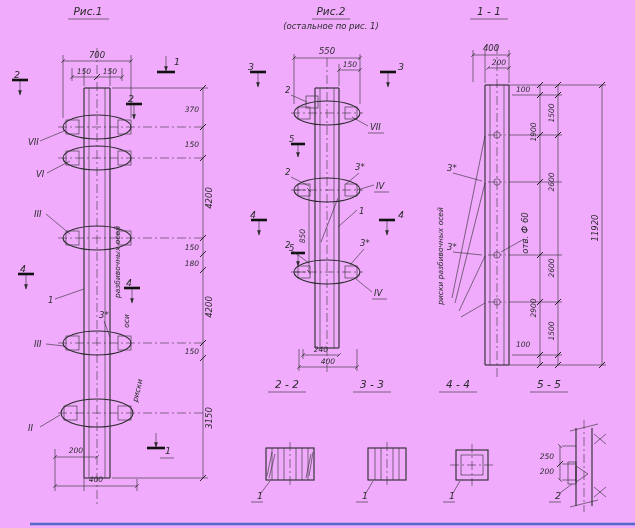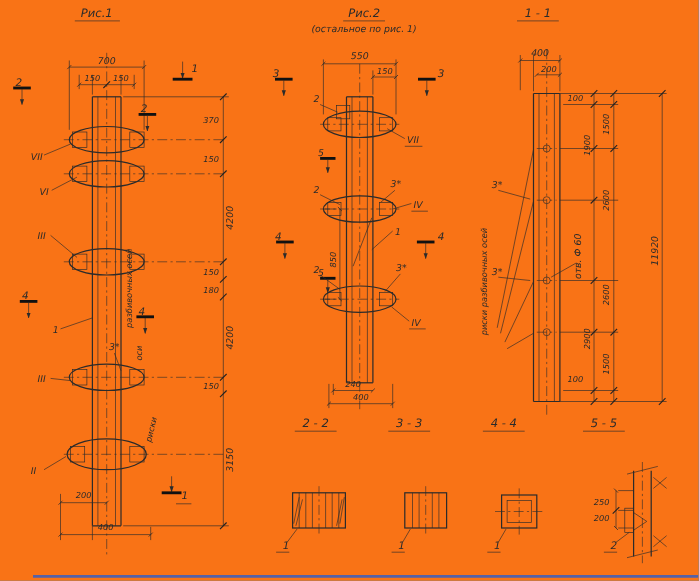--- a/index.html
+++ b/index.html
@@ -1,17 +1,17 @@
 <!DOCTYPE html>
 <html><head>
 <meta charset="utf-8">
 <style>
   html,body{margin:0;padding:0;background:#888;}
   #sheet{
-    position:relative;width:635px;height:528px;background:#f97316;
+    position:relative;width:635px;height:528px;background:#f0abfc;
     font-family:"DejaVu Sans","Liberation Sans",sans-serif;overflow:hidden;
   }
   svg{display:block}
   text{font-family:"DejaVu Sans","Liberation Sans",sans-serif;font-style:italic;fill:#2b2b2b}
   .t7{font-size:7.5px}
   .t8{font-size:8.5px}
   .t9{font-size:9.5px}
   .t10{font-size:10.5px}
   .ln{stroke:#2b2b2b;stroke-width:1.1;fill:none}
   .th{stroke:#2b2b2b;stroke-width:0.6;fill:none}

